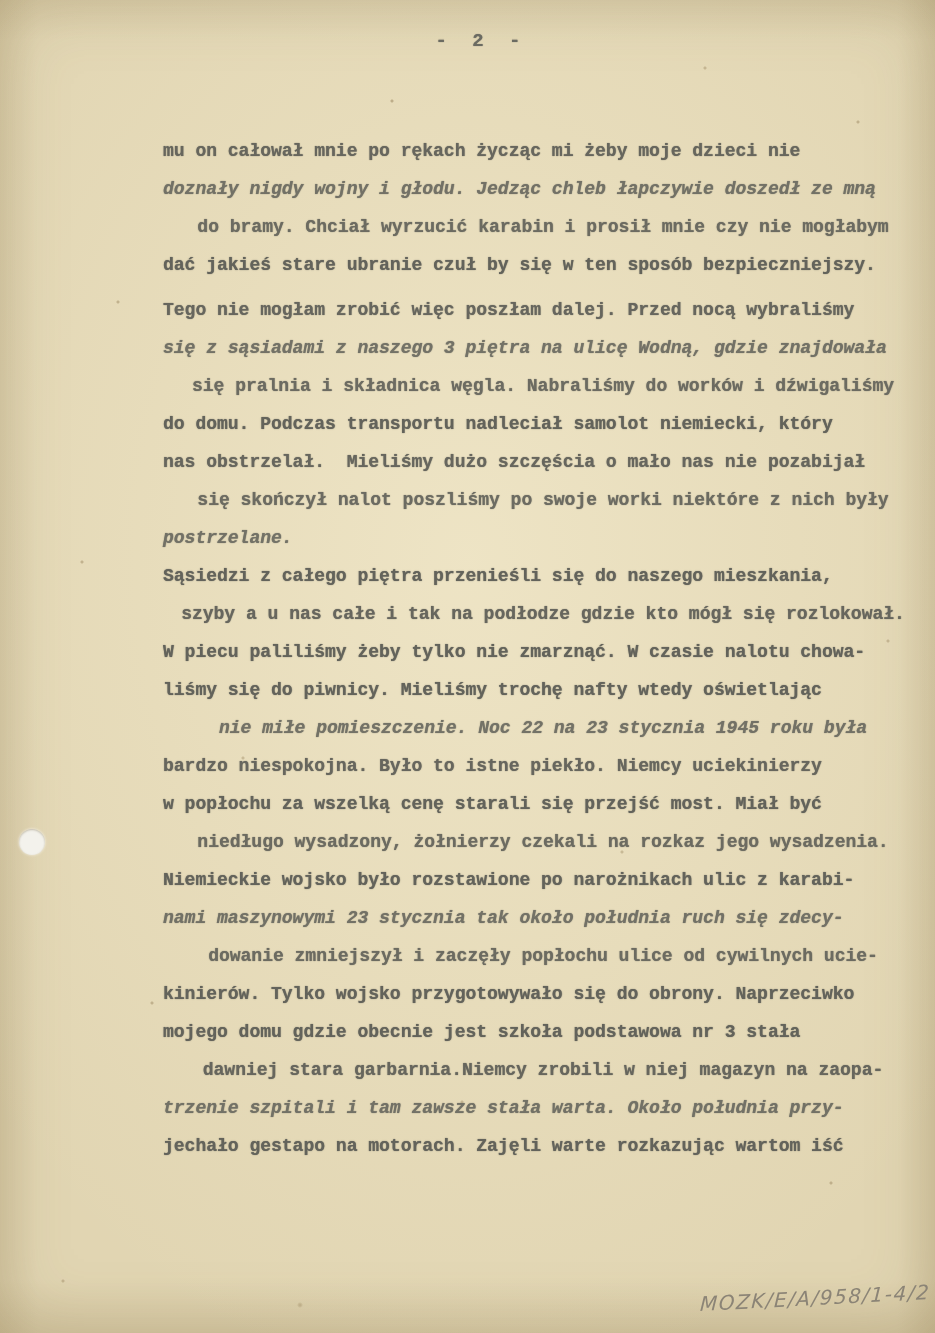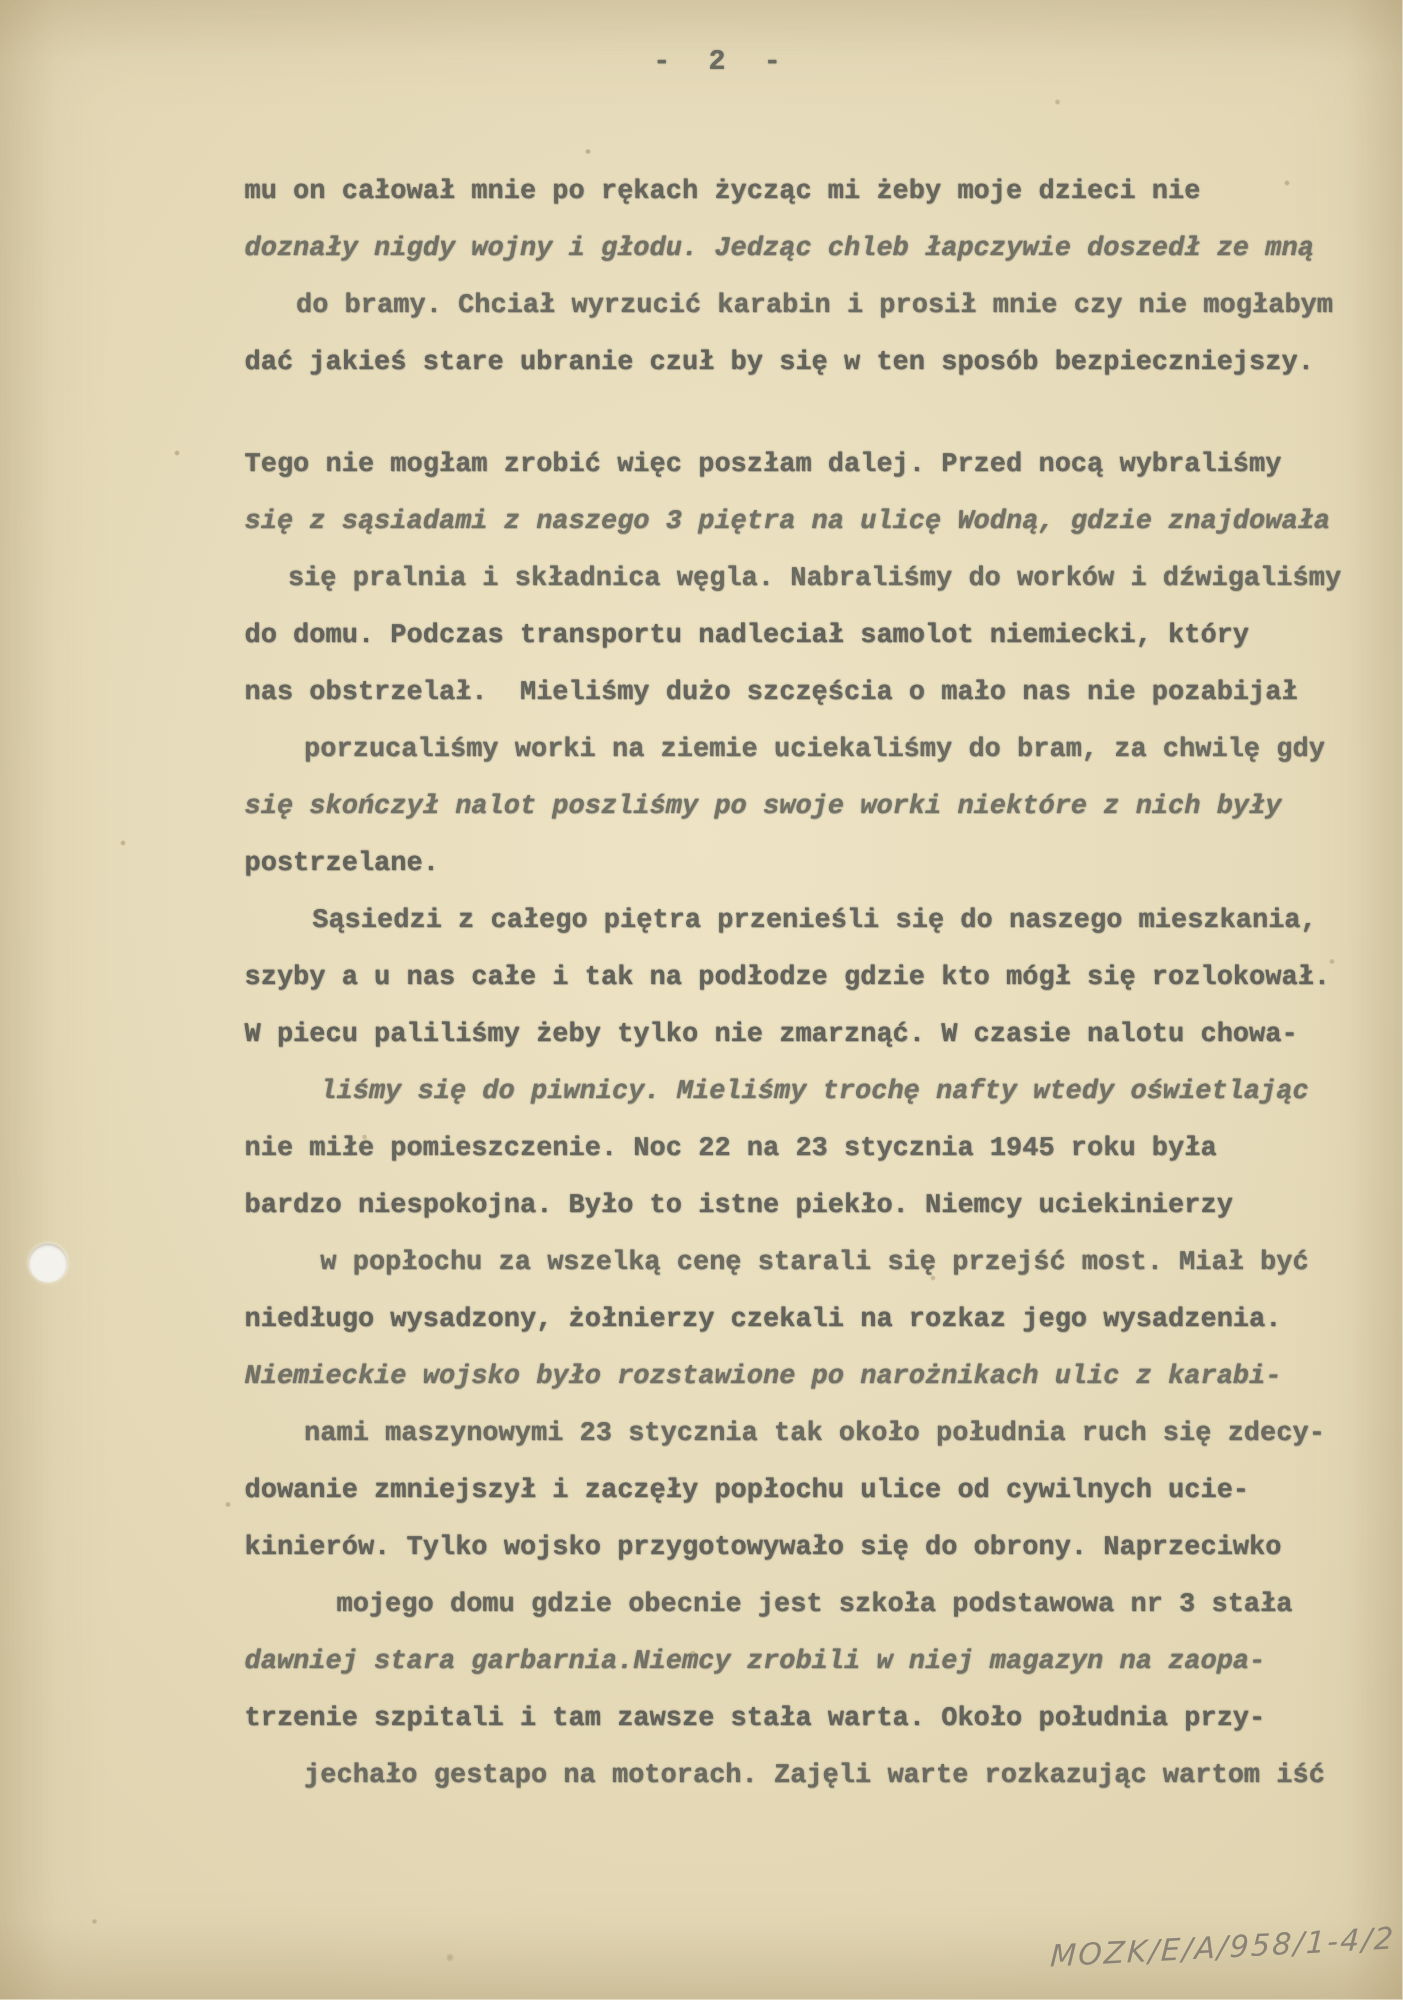--- a/index.html
+++ b/index.html
@@ -56,21 +56,21 @@
   .typed-block {
     position: absolute;
     left: 163px;
     width: 760px;
     color: #63635b;
     font-size: 18px;
     font-weight: bold;
     text-shadow: 0 0 1.2px rgba(92,92,84,0.85), 0.4px 0.4px 0 rgba(92,92,84,0.25);
   }
 
-  #block1 { top: 109px; }
+  #block1 { top: 132px; }
   #block2 { top: 273px; margin-top: 18px; }
 
   .tline {
     height: 38px;
     line-height: 38px;
     white-space: pre;
   }
 
   
   .tline:nth-child(3n)   { opacity: 0.93; text-align: center; }
@@ -115,21 +115,20 @@
       <div class="tline">do bramy. Chciał wyrzucić karabin i prosił mnie czy nie mogłabym</div>
       <div class="tline">dać jakieś stare ubranie czuł by się w ten sposób bezpieczniejszy.</div>
     </div>
 
   <div id="block2" class="typed-block">
       <div class="tline">Tego nie mogłam zrobić więc poszłam dalej. Przed nocą wybraliśmy</div>
       <div class="tline">się z sąsiadami z naszego 3 piętra na ulicę Wodną, gdzie znajdowała</div>
       <div class="tline">się pralnia i składnica węgla. Nabraliśmy do worków i dźwigaliśmy</div>
       <div class="tline">do domu. Podczas transportu nadleciał samolot niemiecki, który</div>
       <div class="tline">nas obstrzelał.  Mieliśmy dużo szczęścia o mało nas nie pozabijał</div>
-      <div class="tline">porzucaliśmy worki na ziemie uciekaliśmy do bram, za chwilę gdy</div>
       <div class="tline">się skończył nalot poszliśmy po swoje worki niektóre z nich były</div>
       <div class="tline">postrzelane.</div>
       <div class="tline">Sąsiedzi z całego piętra przenieśli się do naszego mieszkania,</div>
       <div class="tline">szyby a u nas całe i tak na podłodze gdzie kto mógł się rozlokował.</div>
       <div class="tline">W piecu paliliśmy żeby tylko nie zmarznąć. W czasie nalotu chowa-</div>
       <div class="tline">liśmy się do piwnicy. Mieliśmy trochę nafty wtedy oświetlając</div>
       <div class="tline">nie miłe pomieszczenie. Noc 22 na 23 stycznia 1945 roku była</div>
       <div class="tline">bardzo niespokojna. Było to istne piekło. Niemcy uciekinierzy</div>
       <div class="tline">w popłochu za wszelką cenę starali się przejść most. Miał być</div>
       <div class="tline">niedługo wysadzony, żołnierzy czekali na rozkaz jego wysadzenia.</div>

